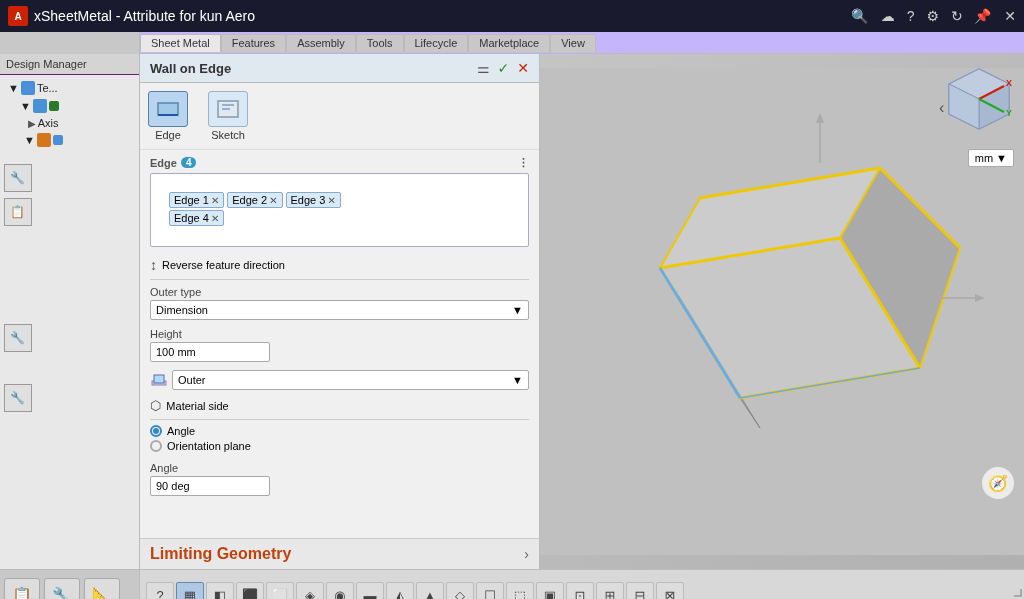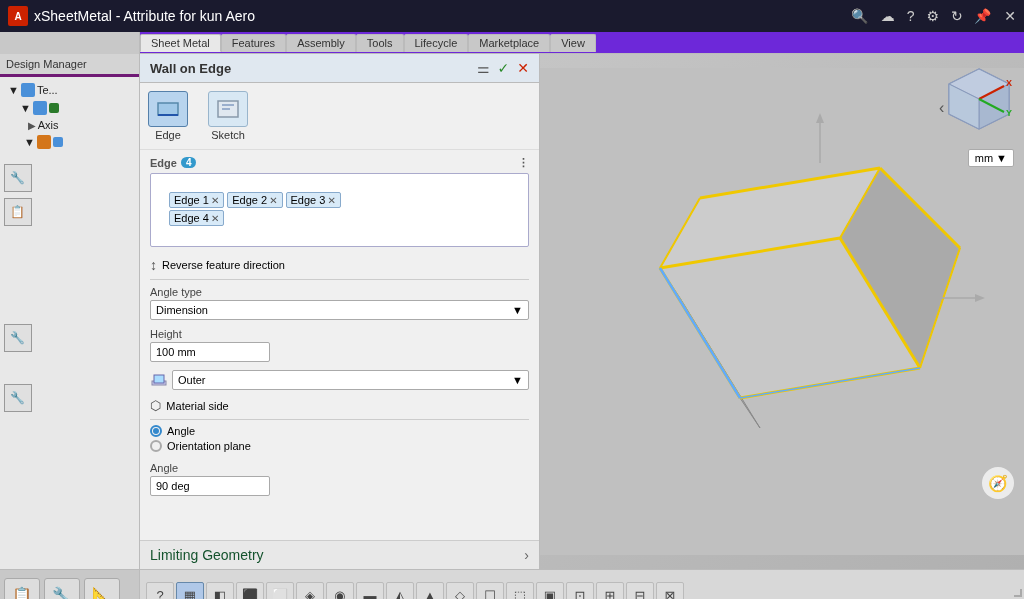--- a/index.html
+++ b/index.html
@@ -33,21 +33,21 @@
       background: #e8e8e8;
       border-right: 1px solid #bbb;
       display: flex;
       flex-direction: column;
     }
     .design-manager-label {
       background: #d4d4d4;
       padding: 4px 6px;
       font-size: 11px;
       color: #333;
-      border-bottom: 3px solid #701a75;
+      border-bottom: 1px solid #701a75;
     }
     .tree-item {
       padding: 2px 4px;
       font-size: 11px;
       color: #222;
       display: flex;
       align-items: center;
       gap: 2px;
     }
     .tree-icon { width: 14px; height: 14px; background: #4a90d9; border-radius: 2px; display: inline-block; }
@@ -311,21 +311,21 @@
 
     
     .limiting-geometry-bar {
       display: flex; align-items: center; justify-content: space-between;
       padding: 6px 10px;
       background: #e8e8e8;
       border-top: 1px solid #ccc;
       cursor: pointer;
       margin-top: auto;
     }
-    .limit-label { font-size: 14px; color: #14532d; font-weight: normal; }
+    .limit-label { font-size: 16px; color: #c2410c; font-weight: bold; }
     .limit-arrow { font-size: 14px; color: #666; }
 
     
     .resize-handle {
       position: absolute; bottom: 2px; right: 2px;
       width: 8px; height: 8px;
       border-right: 2px solid #aaa;
       border-bottom: 2px solid #aaa;
       cursor: se-resize;
     }
@@ -349,21 +349,21 @@
     <span>🔍</span>
     <span>☁</span>
     <span>?</span>
     <span>⚙</span>
     <span>↻</span>
     <span>📌</span>
     <span>✕</span>
   </div>
 </div>
 
-<div style="display:flex; align-items:center; background:#6d28d9; height:22px; border-bottom:1px solid #bbb;">
+<div style="display:flex; align-items:center; background:#c4b5fd; height:22px; border-bottom:1px solid #bbb;">
   <div style="width:140px; background:#c8c8c8; height:22px; border-right:1px solid #bbb;"></div>
   <div style="display:flex; flex:1;">
     <div class="tab-strip-tab active">Sheet Metal</div>
     <div class="tab-strip-tab">Features</div>
     <div class="tab-strip-tab">Assembly</div>
     <div class="tab-strip-tab">Tools</div>
     <div class="tab-strip-tab">Lifecycle</div>
     <div class="tab-strip-tab">Marketplace</div>
     <div class="tab-strip-tab">View</div>
   </div>
@@ -471,21 +471,21 @@
     </div>
 
     <div class="reverse-btn">
       <span class="reverse-icon">↕</span>
       <span>Reverse feature direction</span>
     </div>
 
     <div class="divider"></div>
 
     <div class="form-row">
-      <div class="form-label">Angle type</div>
+      <div class="form-label">Outer type</div>
       <div class="form-select">
         <span>Dimension</span>
         <span>▼</span>
       </div>
     </div>
 
     <div class="form-row">
       <div class="form-label">Height</div>
       <div class="form-input">
         <input type="text" value="100 mm" style="">

